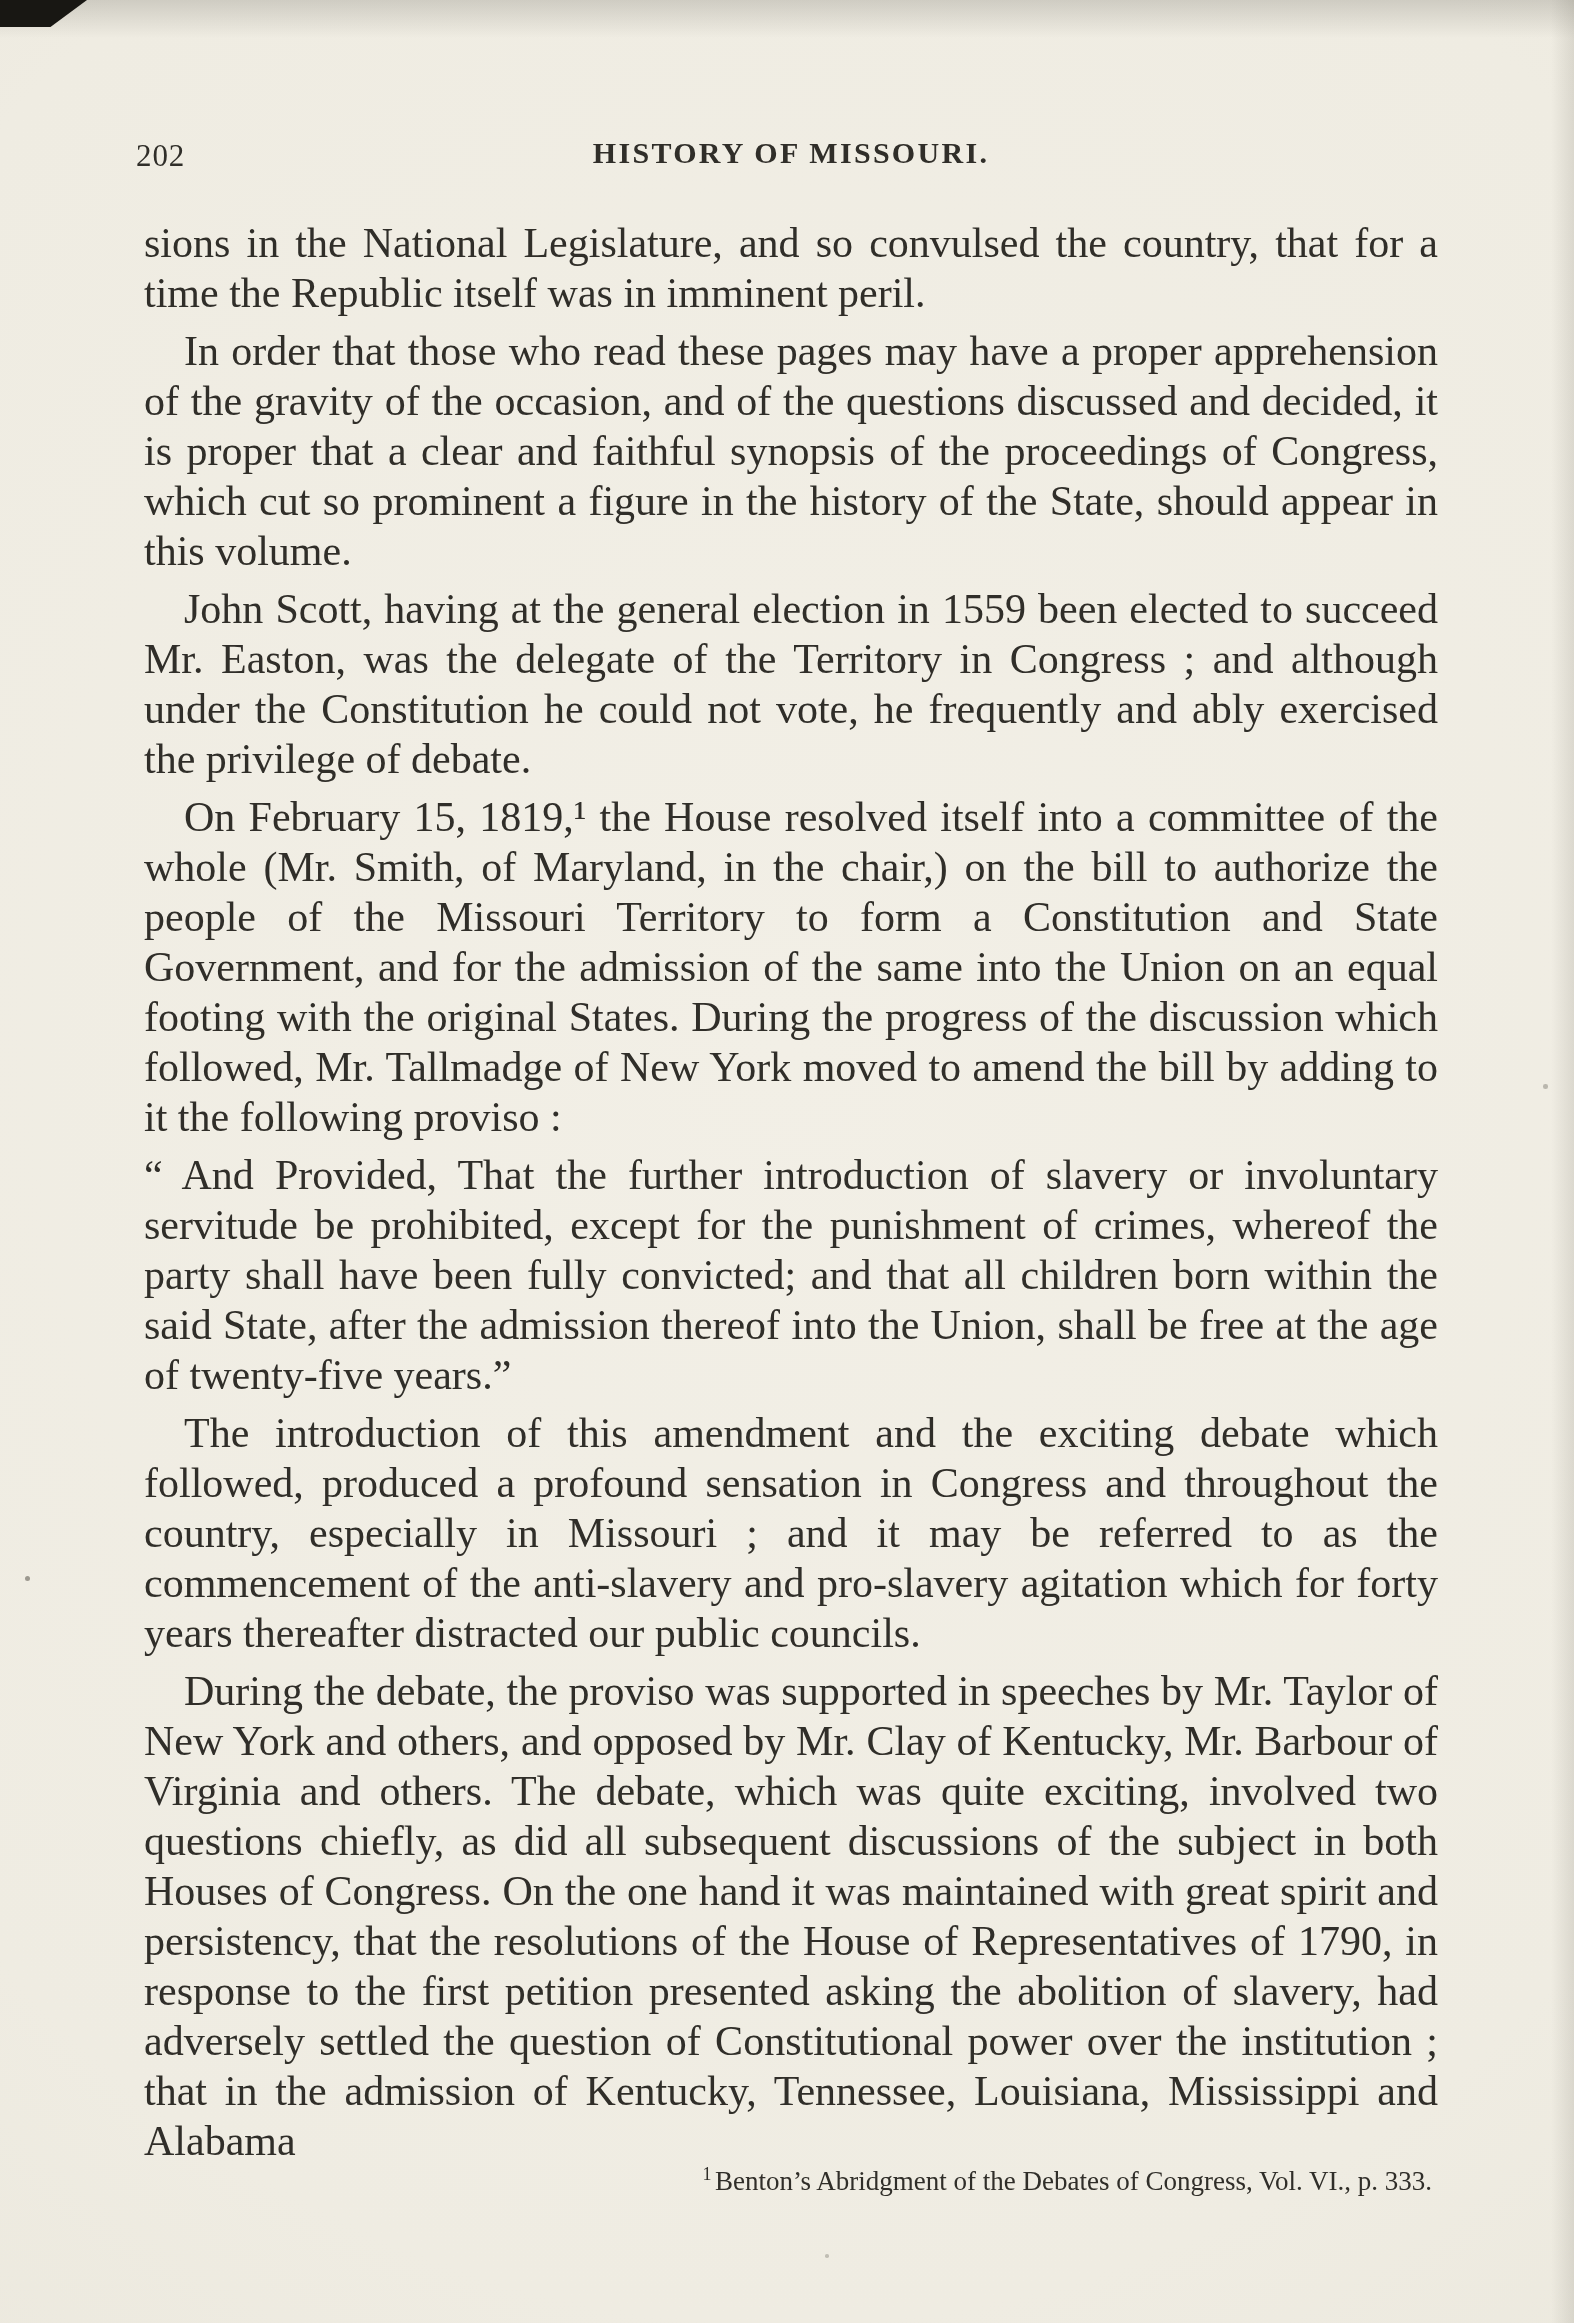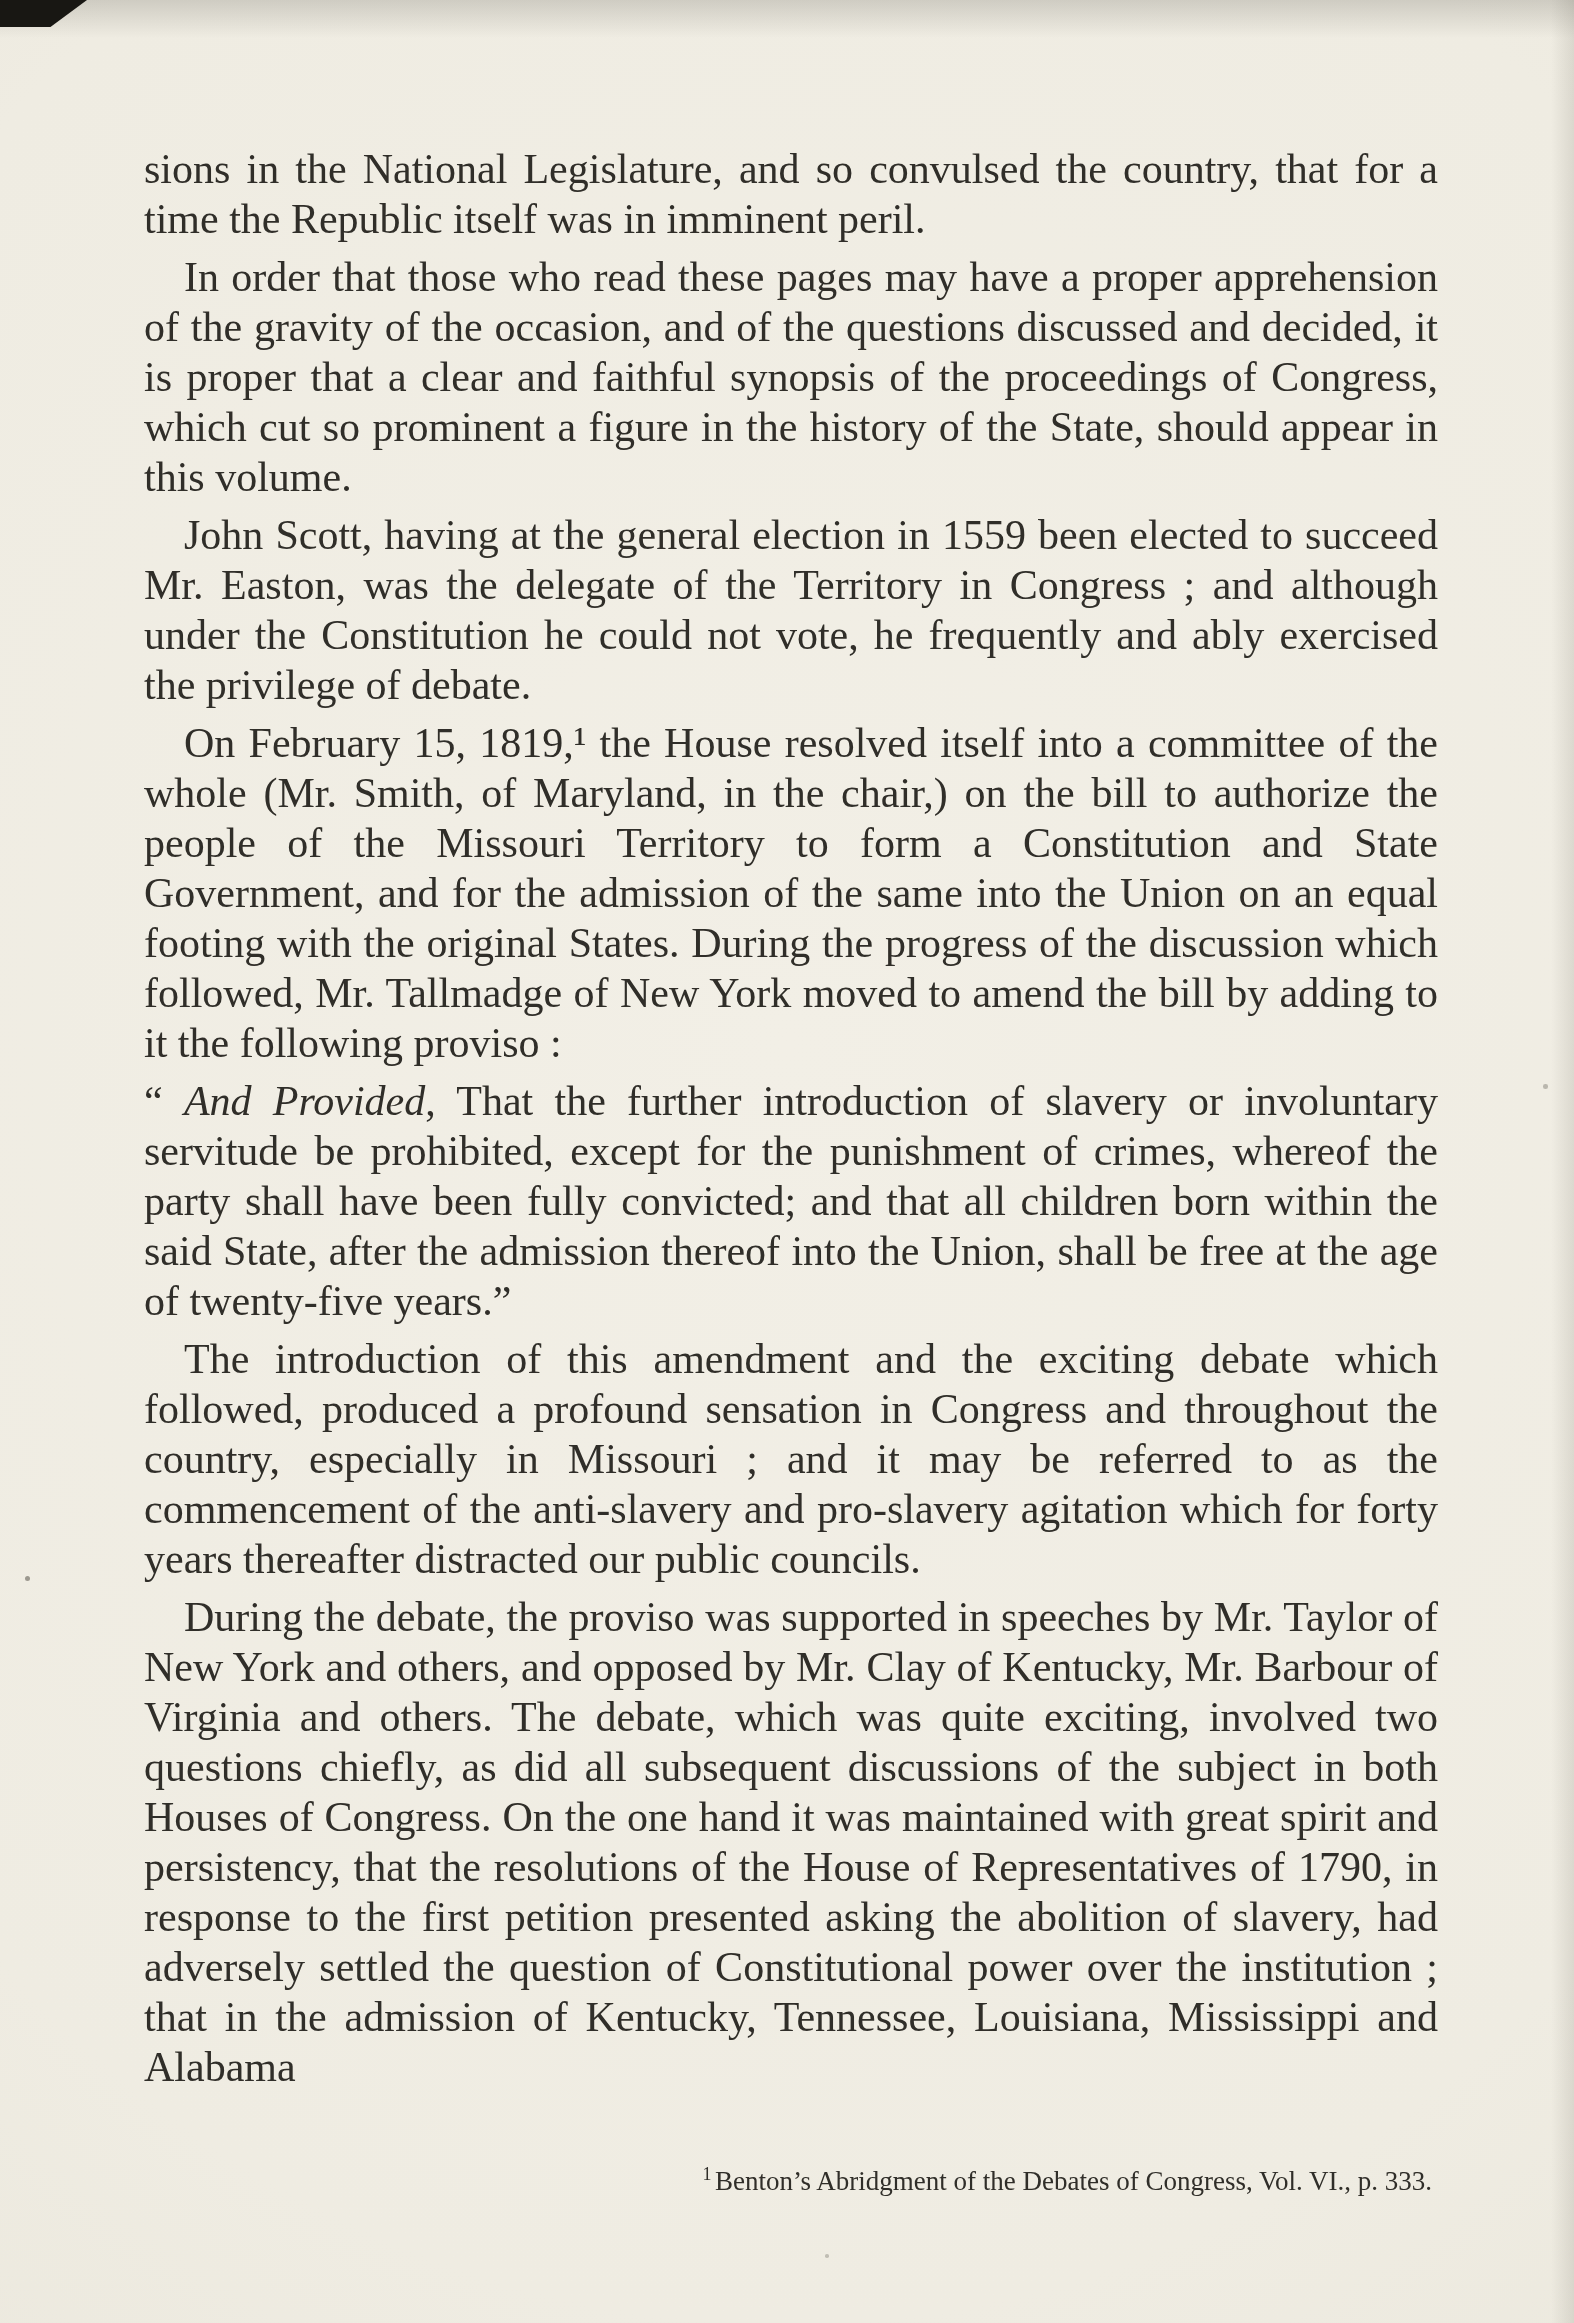--- a/index.html
+++ b/index.html
@@ -89,21 +89,20 @@
     text-indent: 0;
   }
   .block-quote {
     margin: 31px 0 33px 0;
     font-size: 27px;
     line-height: 43px;
     text-align: justify;
     text-indent: 12.7px;
   }
   .block-quote .ital {
-    font-style: italic;
   }
   .footnote {
     position: absolute;
     left: 147px;
     top: 2162px;
     width: 1285px;
     font-size: 27px;
     line-height: 38px;
     text-align: right;
   }
@@ -121,20 +120,24 @@
 
   <div class="edge-shade-top"></div>
   <div class="corner-chip"></div>
   <div class="edge-shade-right"></div>
   <div class="speck speck-1"></div>
   <div class="speck speck-2"></div>
   <div class="speck speck-3"></div>
 
   <div class="content-column">
 
+    <div class="page-header">
+      <span class="page-number">202</span>
+      <span class="running-title">HISTORY OF MISSOURI.</span>
+    </div>
 
     <div class="body-text">
 
       <p class="noindent">sions in the National Legislature, and so convulsed the country, that for a time the Republic itself was in imminent peril.</p>
 
       <p>In order that those who read these pages may have a proper apprehension of the gravity of the occasion, and of the questions discussed and decided, it is proper that a clear and faithful synopsis of the proceedings of Congress, which cut so prominent a figure in the history of the State, should appear in this volume.</p>
 
       <p>John Scott, having at the general election in 1559 been elected to succeed Mr. Easton, was the delegate of the Territory in Congress ; and although under the Constitution he could not vote, he frequently and ably exercised the privilege of debate.</p>
 
       <p>On February 15, 1819,¹ the House resolved itself into a committee of the whole (Mr. Smith, of Maryland, in the chair,) on the bill to authorize the people of the Missouri Territory to form a Constitution and State Government, and for the admission of the same into the Union on an equal footing with the original States.  During the progress of the discussion which followed, Mr. Tallmadge of New York moved to amend the bill by adding to it the following proviso :</p>

